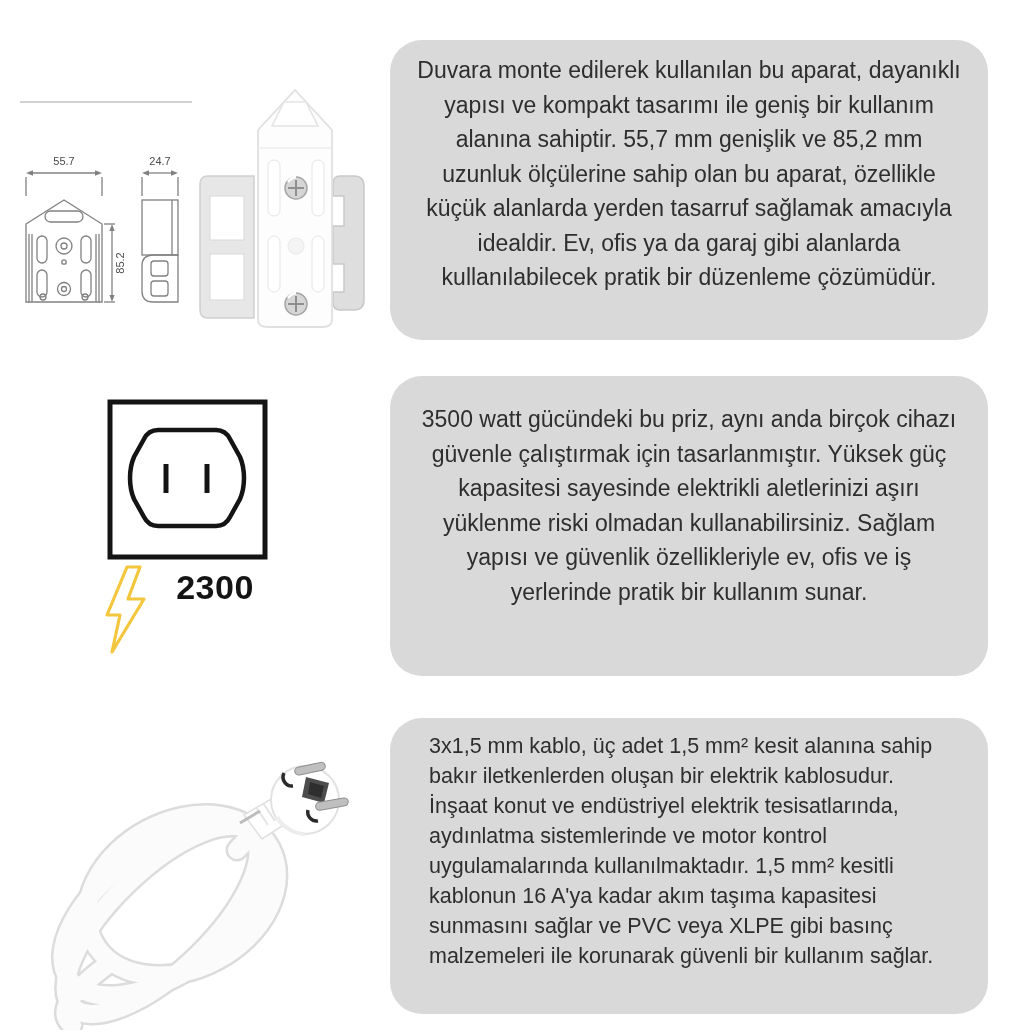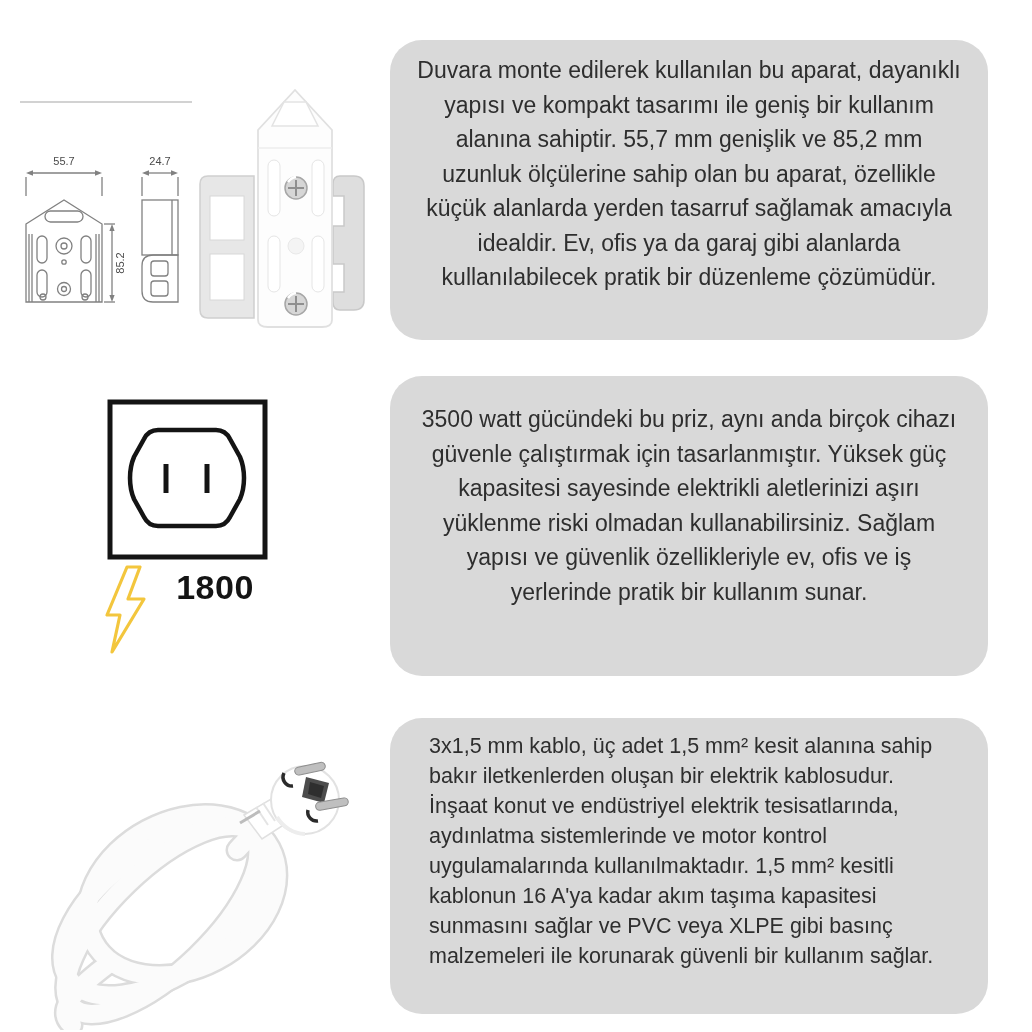--- a/index.html
+++ b/index.html
@@ -138,21 +138,21 @@
     <path d="M53 33 H111 C117 33 122 36 125 42 L135 60 C138 67 139 74 139 81 C139 88 138 95 135 102 L125 120 C122 126 117 129 111 129 H53 C47 129 42 126 39 120 L29 102 C26 95 25 88 25 81 C25 74 26 67 29 60 L39 42 C42 36 47 33 53 33 Z" fill="#ffffff" stroke="#141414" stroke-width="4.5"></path>
     <line x1="61" y1="67" x2="61" y2="96" stroke="#141414" stroke-width="5"></line>
     <line x1="102" y1="67" x2="102" y2="96" stroke="#141414" stroke-width="5"></line>
   </svg>
 
   <svg class="abs" style="left:100px;top:564px;" width="48" height="92" viewBox="0 0 48 92">
     <path d="M27 3 L7 51 H20 L12 88 L44 35 H28 L40 3 Z" fill="#ffffff" stroke="#f3c63d" stroke-width="3.2" stroke-linejoin="round"></path>
   </svg>
 
   <div class="abs watt-block">
-    <div class="watt-value">1800</div>
+    <div class="watt-value">2300</div>
   </div>
 
   <div class="abs panel panel-2">
     <p>3500 watt gücündeki bu priz, aynı anda birçok cihazı güvenle çalıştırmak için tasarlanmıştır. Yüksek güç kapasitesi sayesinde elektrikli aletlerinizi aşırı yüklenme riski olmadan kullanabilirsiniz. Sağlam yapısı ve güvenlik özellikleriyle ev, ofis ve iş yerlerinde pratik bir kullanım sunar.</p>
   </div>
 
   <svg class="abs" style="left:12px;top:695px;" width="378" height="335" viewBox="0 0 378 335">
 
     <g fill="none" stroke="#dcdcdc" stroke-width="23" stroke-linecap="round">
       <ellipse cx="155" cy="215" rx="120" ry="62" transform="rotate(-35 155 215)"></ellipse>

